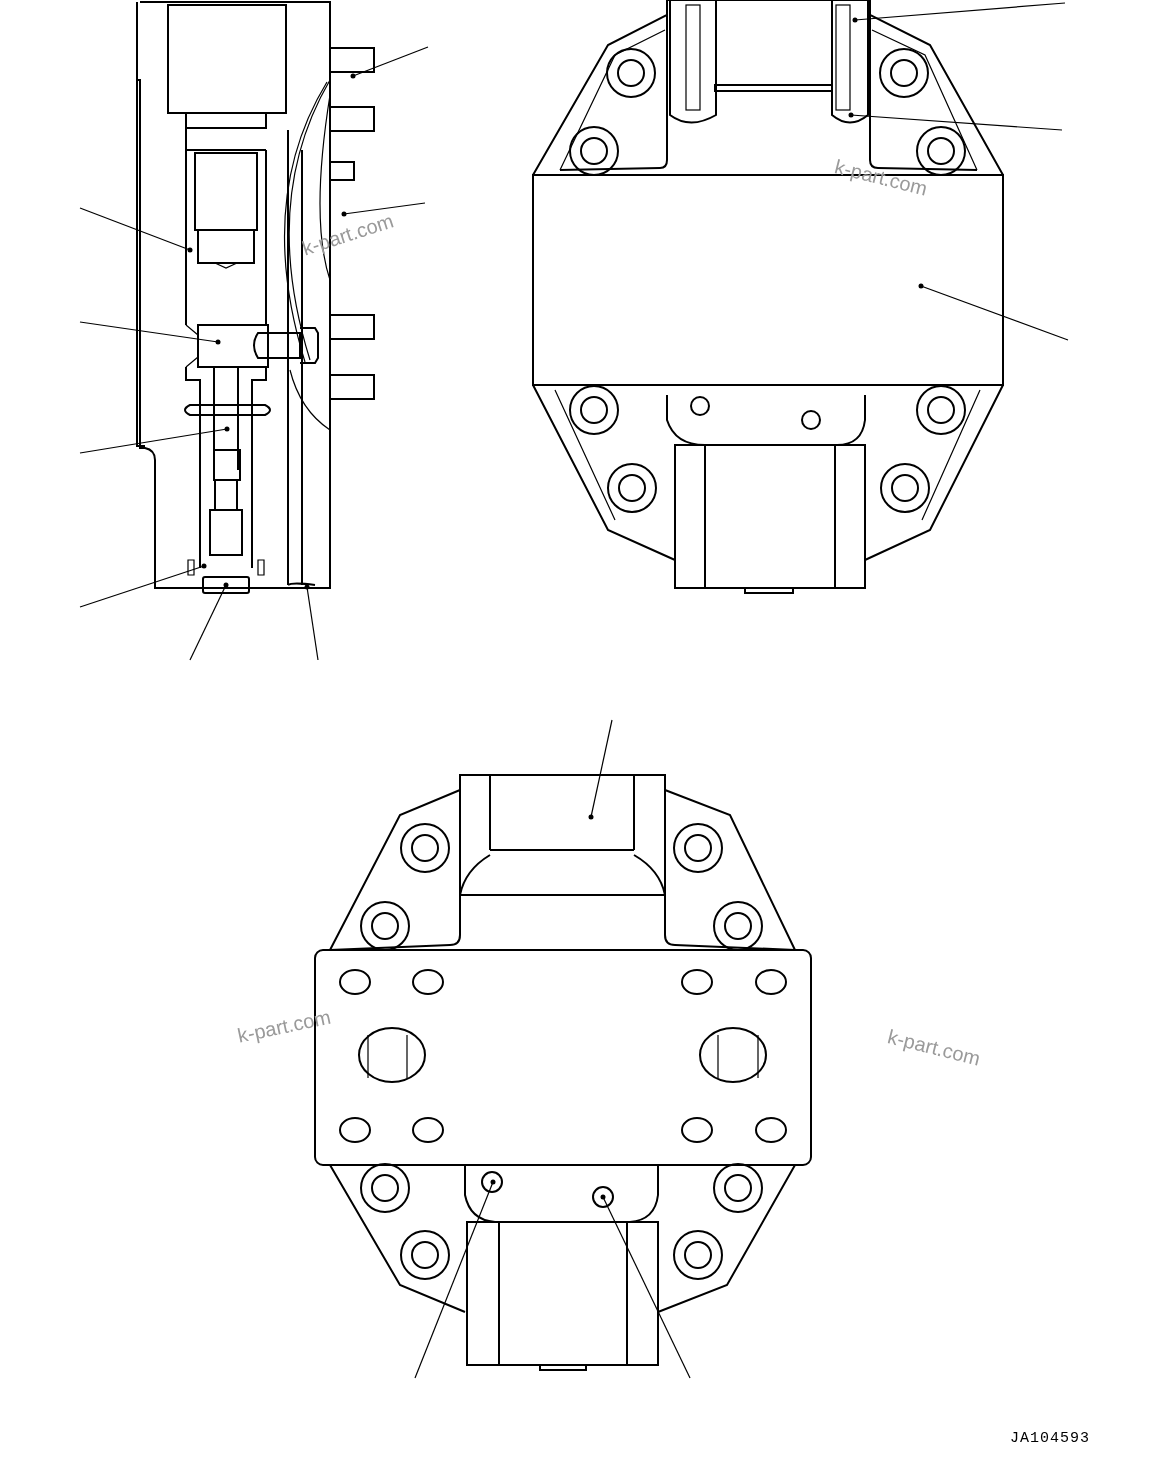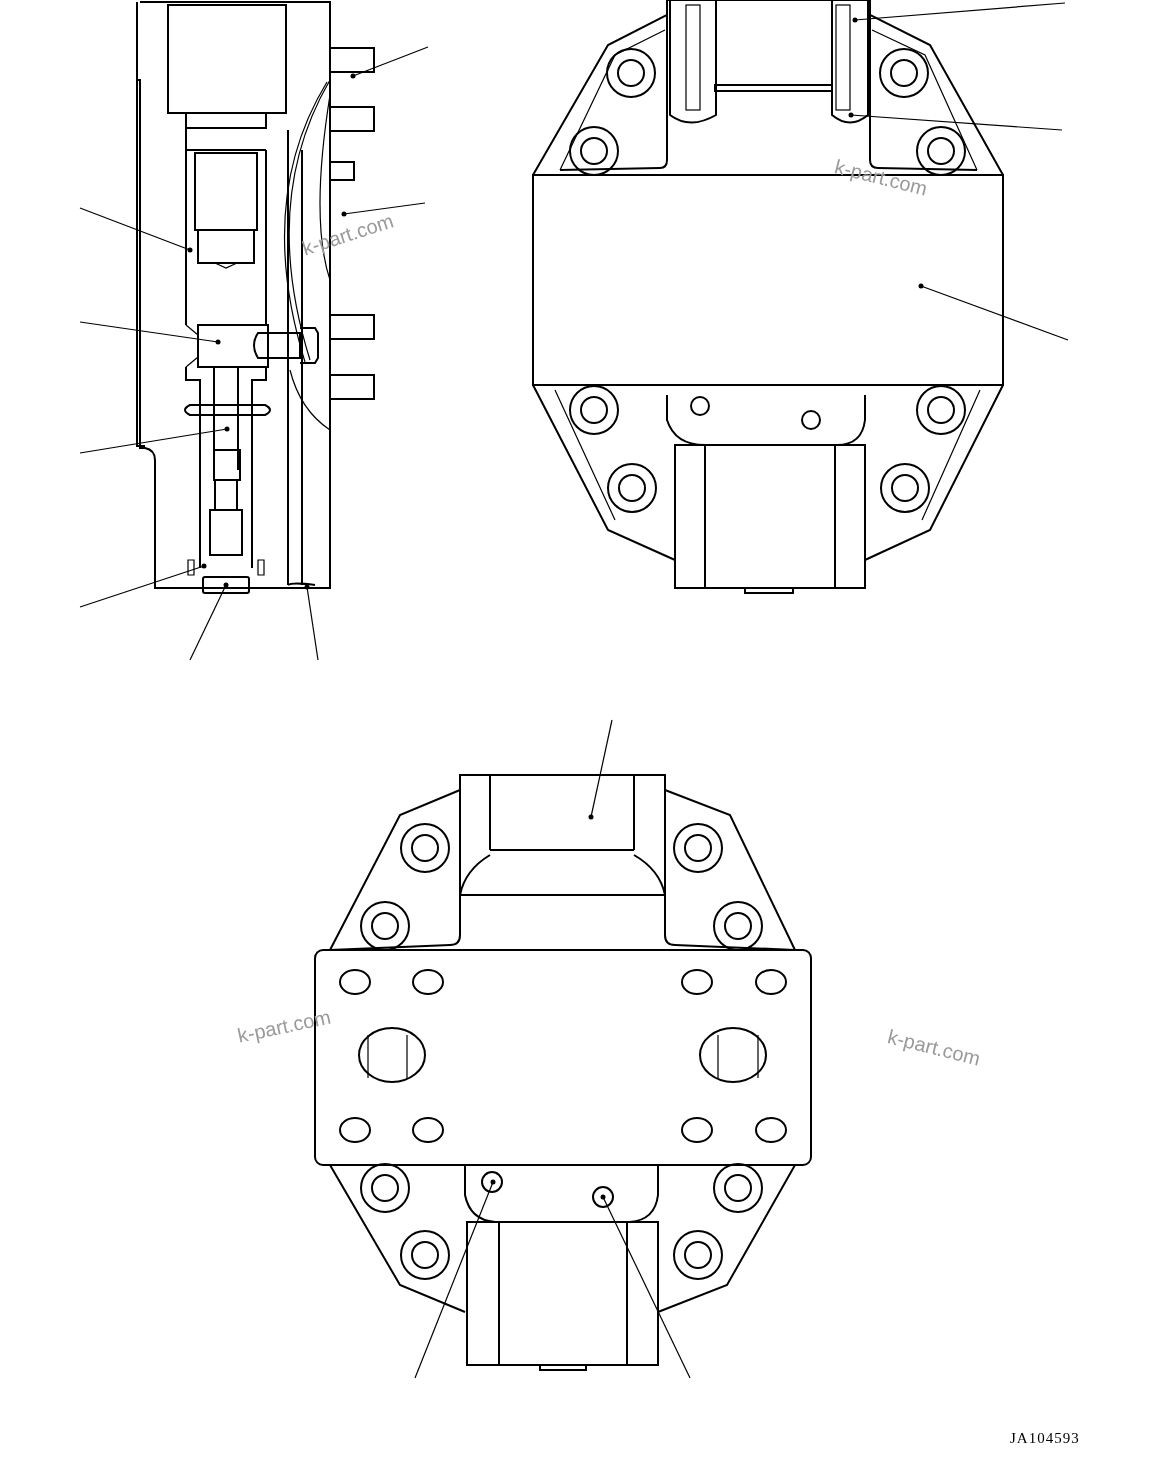--- a/index.html
+++ b/index.html
@@ -2,21 +2,21 @@
 <html><head>
 <meta charset="utf-8">
 <style>
   html,body{margin:0;padding:0;background:#ffffff;}
   body{width:1149px;height:1475px;position:relative;overflow:hidden;font-family:"Liberation Sans",sans-serif;}
   #drawing{position:absolute;left:0;top:0;width:1149px;height:1475px;}
   .ln{fill:none;stroke:#000;stroke-width:2;}
   .thin{fill:none;stroke:#000;stroke-width:1.2;}
   .dot{fill:#000;}
   .wm{position:absolute;color:#9a9a9a;font-family:"Liberation Sans",sans-serif;font-size:20px;white-space:nowrap;transform-origin:left center;}
-  .code{position:absolute;left:1010px;top:1430px;font-family:Liberation Serif, serif;font-size:15px;letter-spacing:1px;color:#000;}
+  .code{position:absolute;left:1010px;top:1430px;font-family:Liberation Mono, monospace;font-size:15px;letter-spacing:1px;color:#000;}
 </style>
 </head>
 <body>
 
 <svg id="drawing" viewBox="0 0 1149 1475" xmlns="http://www.w3.org/2000/svg">
 
   <g>
 
     <path class="ln" d="M140,2 L330,2 L330,588 L155,588 L155,460 Q155,450 145,448 L140,448 L140,80 L137,80 L137,2"></path>
     <path class="ln" d="M137,80 L137,446 L145,446"></path>

